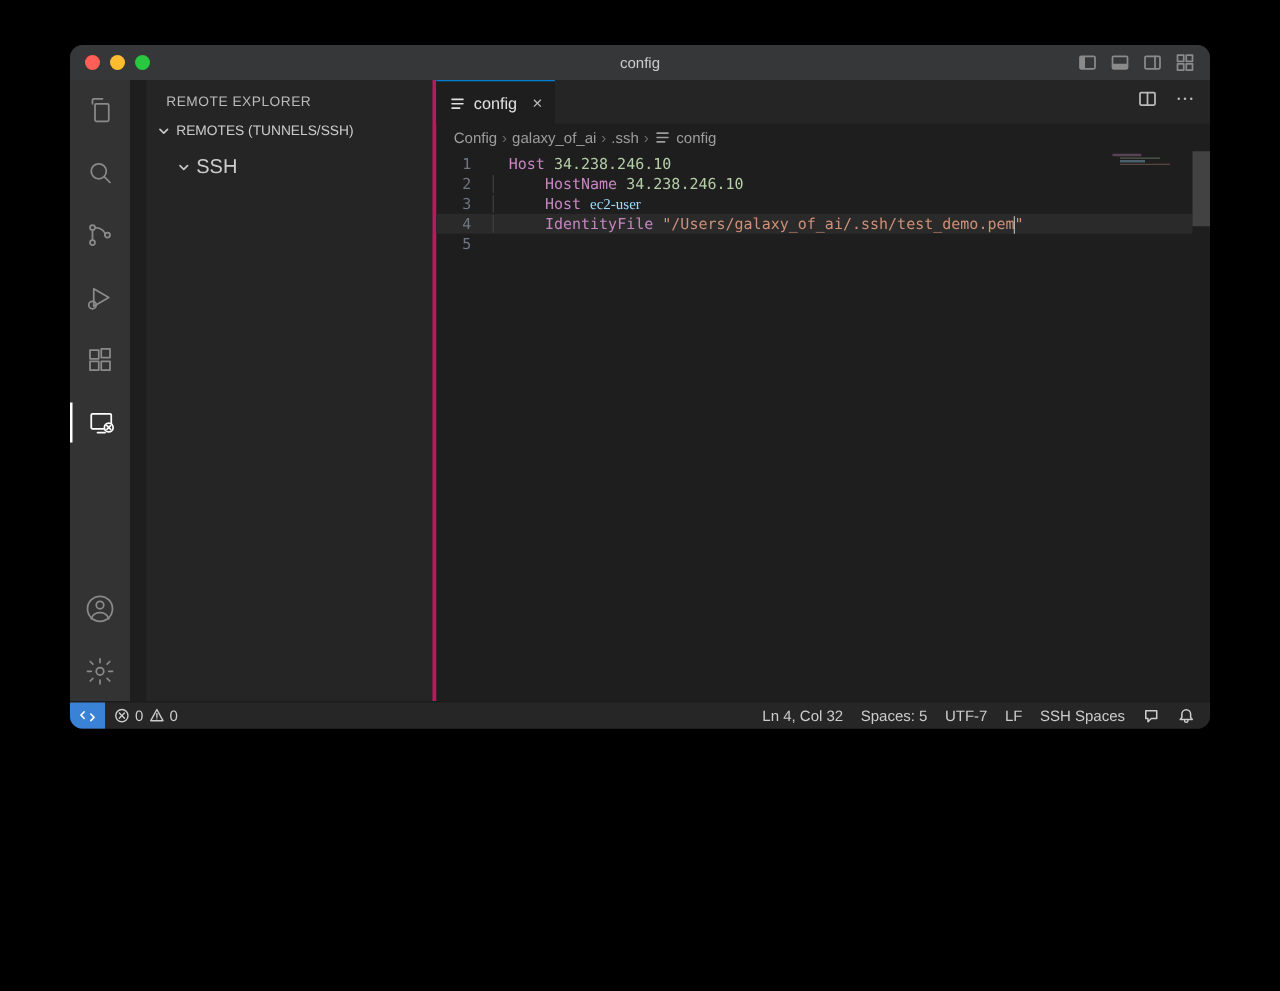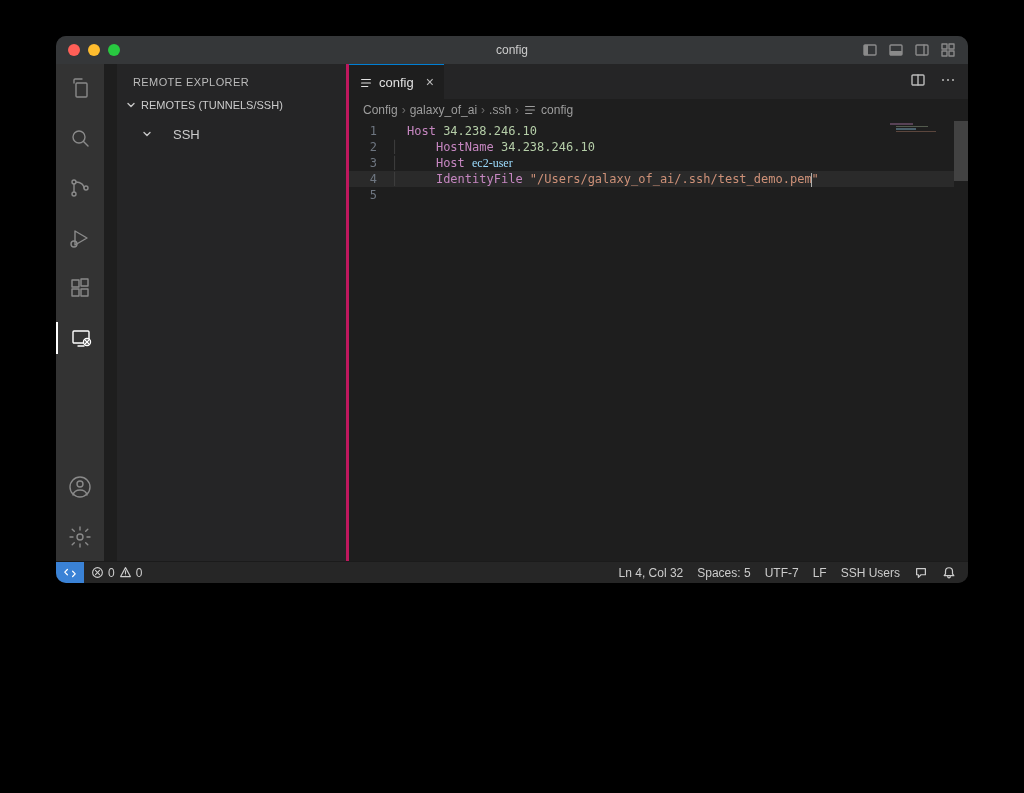--- a/index.html
+++ b/index.html
@@ -44,21 +44,21 @@
   .activitybar .abicon{width:48px;height:32px;display:flex;align-items:center;justify-content:center;color:#8a8a8a;cursor:pointer;}
   .activitybar .abicon.active{color:#fff;border-left:2px solid #fff;}
   .activitybar .spacer{flex:1;}
   .activitybar svg{width:24px;height:24px;}
   
   .sidebar{width:232px;background:var(--bg-sidebar);border-right:3px solid #be185d;display:flex;flex-direction:column;margin-left:13px;}
   .sidebar-title{height:35px;display:flex;align-items:center;padding:0 16px;font-size:11px;letter-spacing:0.4px;color:#bbbbbb;}
   .section-hdr{height:22px;display:flex;align-items:flex-start;padding-left:6px;font-size:11px;font-weight:400;color:#ccc;cursor:pointer;}
   .section-hdr .chev, .tree-item .chev{display:inline-flex;width:16px;justify-content:center;color:#c5c5c5;margin-right:2px;}
   .tree{padding-top:2px;}
-  .tree-item{height:22px;display:flex;align-items:center;padding-left:22px;font-size:13px;color:#ccc;cursor:pointer;gap:16px;}
+  .tree-item{height:22px;display:flex;align-items:center;padding-left:22px;font-size:16px;color:#ccc;cursor:pointer;}
   
   .editor-area{flex:1;display:flex;flex-direction:column;min-width:0;}
   .tabbar{height:35px;background:var(--bg-tab-bar);display:flex;align-items:stretch;}
   .tab{display:flex;align-items:center;padding:0 10px;gap:6px;background:var(--bg-tab-active);border-top:1px solid var(--accent-border);font-size:13px;color:#e0e0e0;cursor:pointer;}
   .tab .close{color:#bbb;font-size:14px;margin-left:6px;}
   .tabbar .tab-actions{margin-left:auto;display:flex;align-items:center;gap:14px;padding-right:12px;color:#bbb;}
   .breadcrumbs{height:22px;display:flex;align-items:center;padding-left:14px;font-size:12px;color:#9d9d9d;gap:4px;}
   .breadcrumbs .sep{color:#6b6b6b;}
   .breadcrumbs .icn{display:inline-flex;align-items:center;}
   .editor{flex:1;position:relative;font-family:Menlo,Consolas,monospace;font-size:12px;line-height:16px;padding-top:2px;}
@@ -309,21 +309,21 @@
           <line x1="8" y1="6" x2="8" y2="9.5"></line>
           <circle cx="8" cy="11.2" r="0.6" fill="currentColor" stroke="none"></circle>
         </svg>
       <span>0</span>
     </div>
     <div class="spacer"></div>
     <div class="seg">Ln 4, Col 32</div>
     <div class="seg">Spaces: 5</div>
     <div class="seg">UTF-7</div>
     <div class="seg">LF</div>
-    <div class="seg">SSH Users</div>
+    <div class="seg">SSH Spaces</div>
     <div class="seg">
         <svg width="14" height="14" viewBox="0 0 16 16">
           <path d="M3 3h10v7H8l-3 3v-3H3z"></path>
         </svg>
       </div>
     <div class="seg" style="padding-right:12px;">
         <svg width="14" height="14" viewBox="0 0 16 16">
           <path d="M8 2a4 4 0 0 0-4 4v3l-1.5 2h11L12 9V6a4 4 0 0 0-4-4z"></path>
           <path d="M6.5 12a1.5 1.5 0 0 0 3 0"></path>
         </svg>

